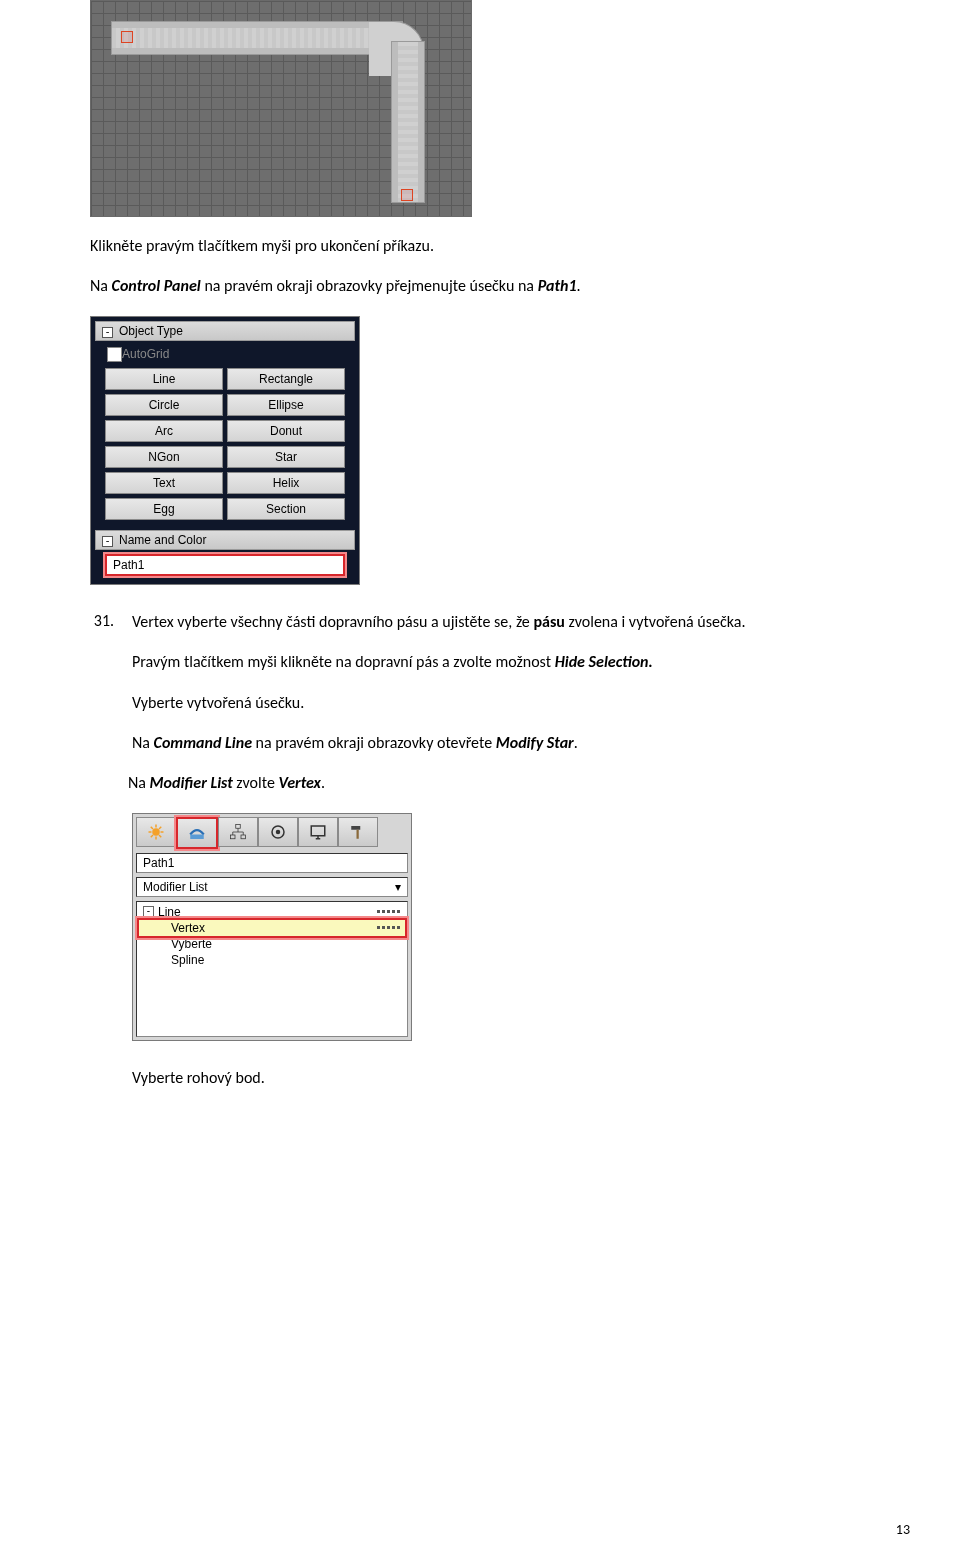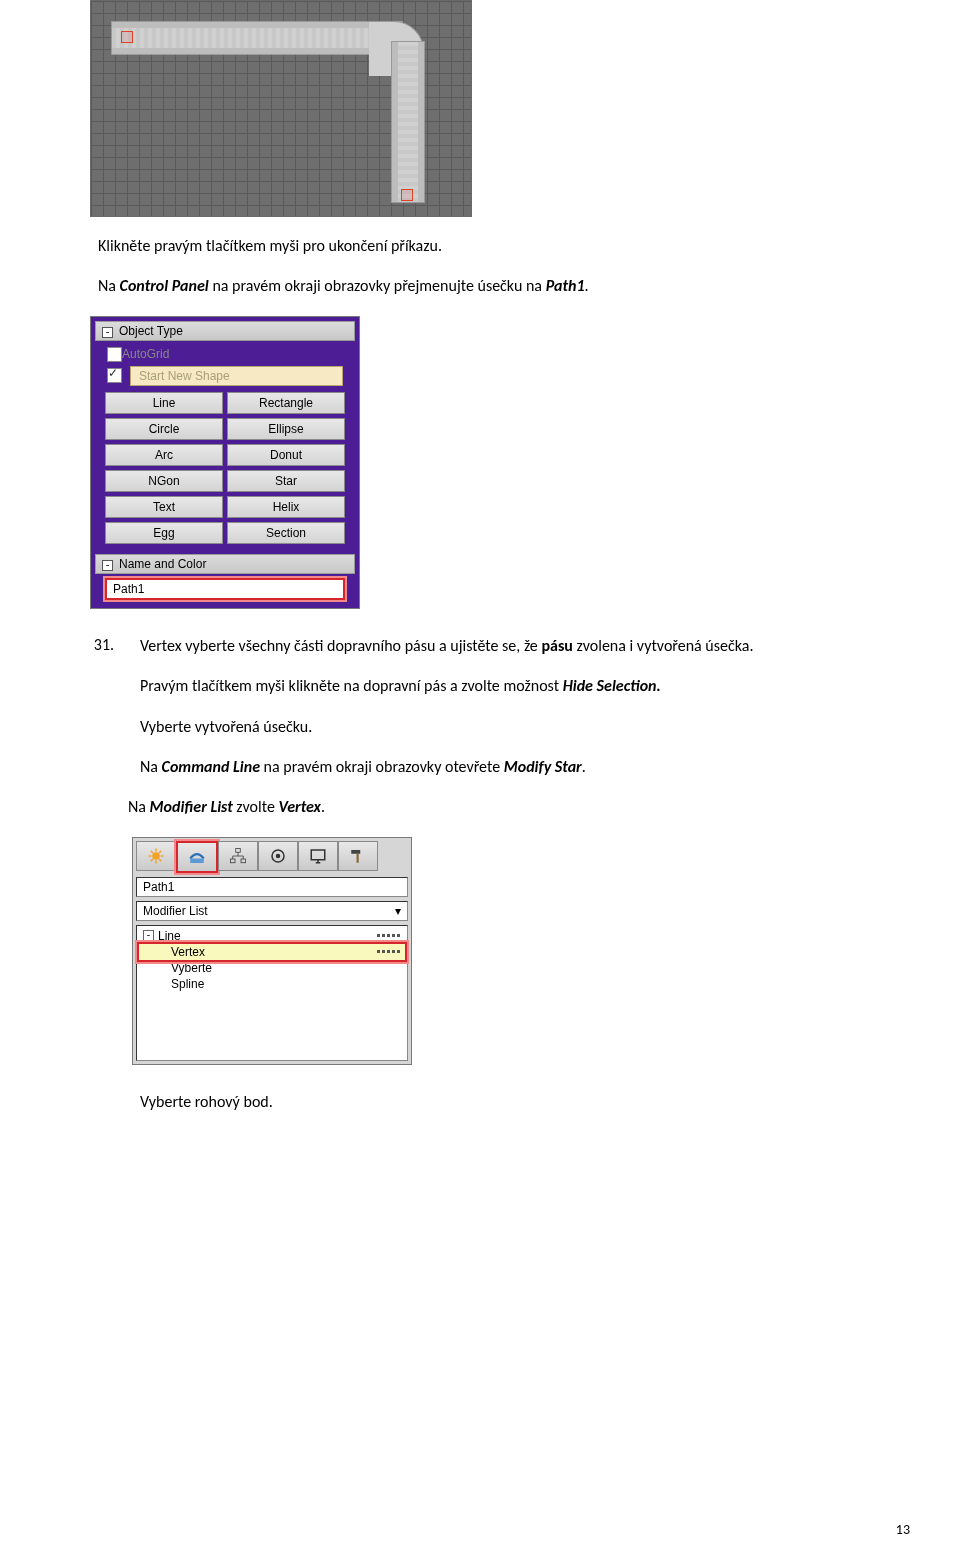--- a/index.html
+++ b/index.html
@@ -57,24 +57,24 @@
     border-top: 1px solid #9a9a9a;
     border-right: 1px solid #9a9a9a;
   }
   .handle {
     position: absolute;
     width: 10px;
     height: 10px;
     border: 1px solid #d42;
     background: rgba(255,0,0,0.08);
   }
-  .para { margin: 18px 8px; line-height: 1.4; }
+  .para { margin: 18px 0; line-height: 1.4; }
   .bolditalic { font-weight: bold; font-style: italic; }
   .panel {
-    background: #4c1d95;
+    background: #0f172a;
     border: 1px solid #7a7a7a;
     width: 270px;
     font-family: Tahoma, Arial, sans-serif;
     font-size: 12px;
     color: #000;
     padding: 4px;
     box-sizing: border-box;
   }
   .rollout-header {
     background: linear-gradient(#dcdcdc, #c8c8c8);
@@ -257,24 +257,20 @@
   <span>Na </span><span class="bolditalic">Control Panel</span><span> na pravém okraji obrazovky  přejmenujte úsečku na </span><span class="bolditalic">Path1</span><span>.</span>
 </p>
 
 <div class="panel">
   <div class="rollout-header">
     <span class="minus">-</span><span>Object Type</span>
   </div>
   <div class="check-row">
     <span class="checkbox"></span>
     <span>AutoGrid</span>
-  </div>
-  <div class="check-row" style="gap:8px;">
-    <span class="checkbox checked"></span>
-    <span class="btn-start">Start New Shape</span>
   </div>
   <div class="btn-grid">
     <div class="btn">Line</div>
     <div class="btn">Rectangle</div>
     <div class="btn">Circle</div>
     <div class="btn">Ellipse</div>
     <div class="btn">Arc</div>
     <div class="btn">Donut</div>
     <div class="btn">NGon</div>
     <div class="btn">Star</div>

